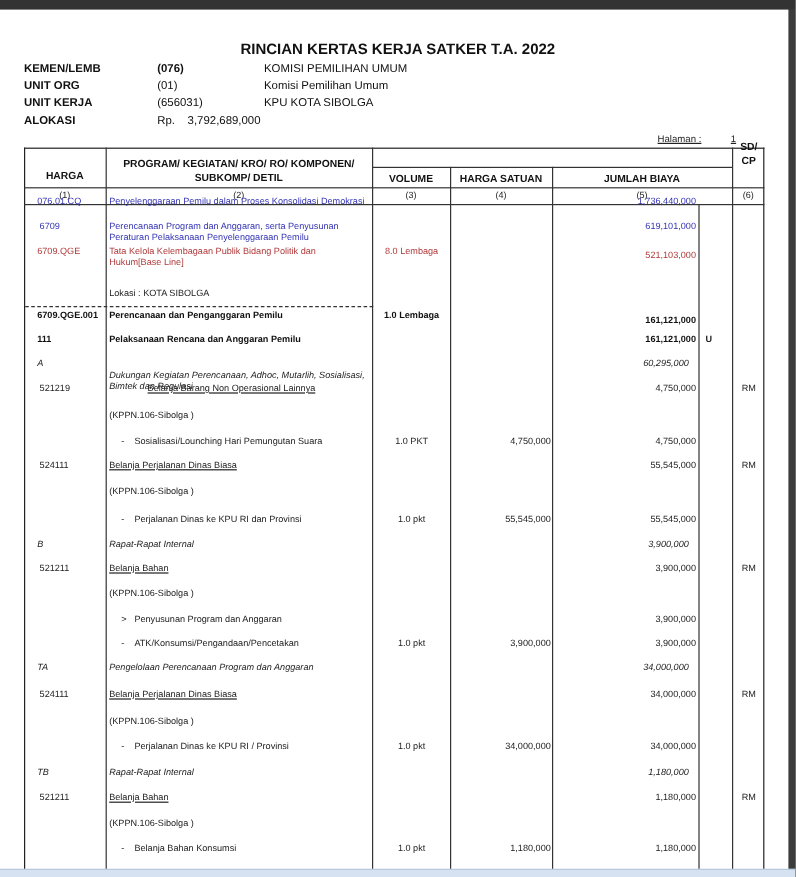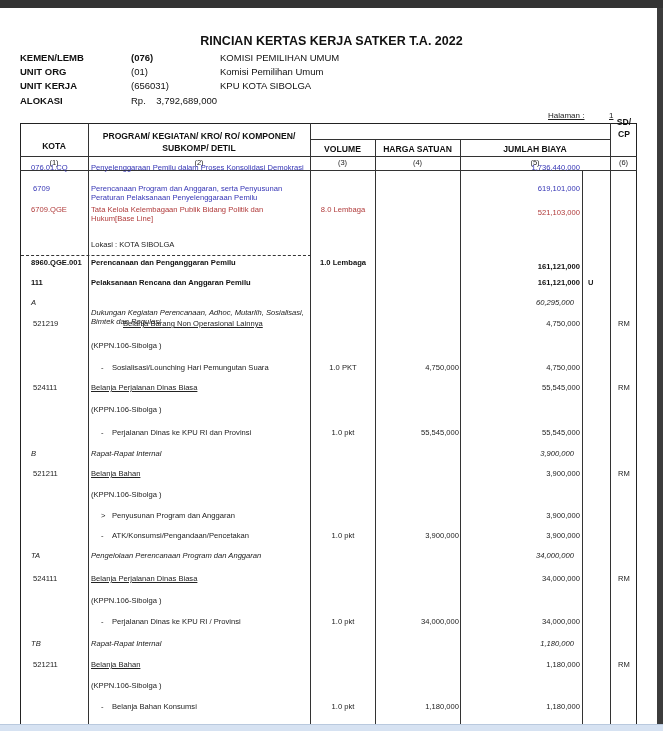--- a/index.html
+++ b/index.html
@@ -95,21 +95,21 @@
   <div class="hline" style="left:20px; top:148px; width:617px;"></div>
   <div class="hline" style="left:20px; top:162px; width:617px;"></div>
 
   <div class="vline" style="left:88px; top:115px; height:616px;"></div>
   <div class="vline" style="left:310px; top:115px; height:616px;"></div>
   <div class="vline" style="left:375px; top:131px; height:600px;"></div>
   <div class="vline" style="left:460px; top:131px; height:600px;"></div>
   <div class="vline" style="left:582px; top:162px; height:569px;"></div>
   <div class="vline" style="left:610px; top:115px; height:616px;"></div>
 
-  <div class="th" style="left:20px; width:68px; top:133px;">KOTA</div>
+  <div class="th" style="left:20px; width:68px; top:133px;">HARGA</div>
   <div class="th" style="left:92px; width:214px; top:122px; line-height:12px;">PROGRAM/ KEGIATAN/ KRO/ RO/ KOMPONEN/ SUBKOMP/ DETIL</div>
   <div class="th" style="left:310px; width:65px; top:136px;">VOLUME</div>
   <div class="th" style="left:375px; width:85px; top:136px;">HARGA SATUAN</div>
   <div class="th" style="left:460px; width:150px; top:136px;">JUMLAH BIAYA</div>
   <div class="th" style="left:612px; width:24px; top:108px; line-height:12px;">SD/ CP</div>
 
   <div class="thn" style="left:20px; width:68px; top:150px;">(1)</div>
   <div class="thn" style="left:88px; width:222px; top:150px;">(2)</div>
   <div class="thn" style="left:310px; width:65px; top:150px;">(3)</div>
   <div class="thn" style="left:375px; width:85px; top:150px;">(4)</div>
@@ -123,21 +123,21 @@
       <div class="cell prog blue   wrap" style="top: 155px;">Penyelenggaraan Pemilu dalam Proses Konsolidasi Demokrasi</div>
       <div class="cell jumlah blue " style="top: 155px;">1,736,440,000</div>
       <div class="cell kode-ind blue  " style="top: 176px;">6709</div>
       <div class="cell prog blue   wrap" style="top: 176px;">Perencanaan Program dan Anggaran, serta Penyusunan Peraturan Pelaksanaan Penyelenggaraan Pemilu</div>
       <div class="cell jumlah blue " style="top: 176px;">619,101,000</div>
       <div class="cell kode red  " style="top: 197px;">6709.QGE</div>
       <div class="cell prog red   wrap" style="top: 197px;">Tata Kelola Kelembagaan Publik Bidang Politik dan Hukum[Base Line]</div>
       <div class="cell vol red " style="top: 197px;">8.0 Lembaga</div>
       <div class="cell jumlah red " style="top: 197px; margin-top: 3px;">521,103,000</div>
       <div class="cell prog   " style="top: 232px;">Lokasi : KOTA SIBOLGA</div>
-      <div class="cell kode  b " style="top: 250px;">8960.QGE.001</div>
+      <div class="cell kode  b " style="top: 250px;">6709.QGE.001</div>
       <div class="cell prog  b " style="top: 250px;">Perencanaan dan Penganggaran Pemilu</div>
       <div class="cell vol  b" style="top: 250px;">1.0 Lembaga</div>
       <div class="cell jumlah  b" style="top: 250px; margin-top: 4px;">161,121,000</div>
       <div class="cell kode  b " style="top: 270px;">111</div>
       <div class="cell prog  b " style="top: 270px;">Pelaksanaan Rencana dan Anggaran Pemilu</div>
       <div class="cell jumlah  b" style="top: 270px;">161,121,000</div>
       <div class="cell ucol" style="top: 270px;">U</div>
       <div class="cell kode   i" style="top: 290px;">A</div>
       <div class="cell prog   i wrap" style="top: 300px;">Dukungan Kegiatan Perencanaan, Adhoc, Mutarlih, Sosialisasi, Bimtek dan Regulasi</div>
       <div class="cell jumlah-it  " style="top: 290px;">60,295,000</div>

